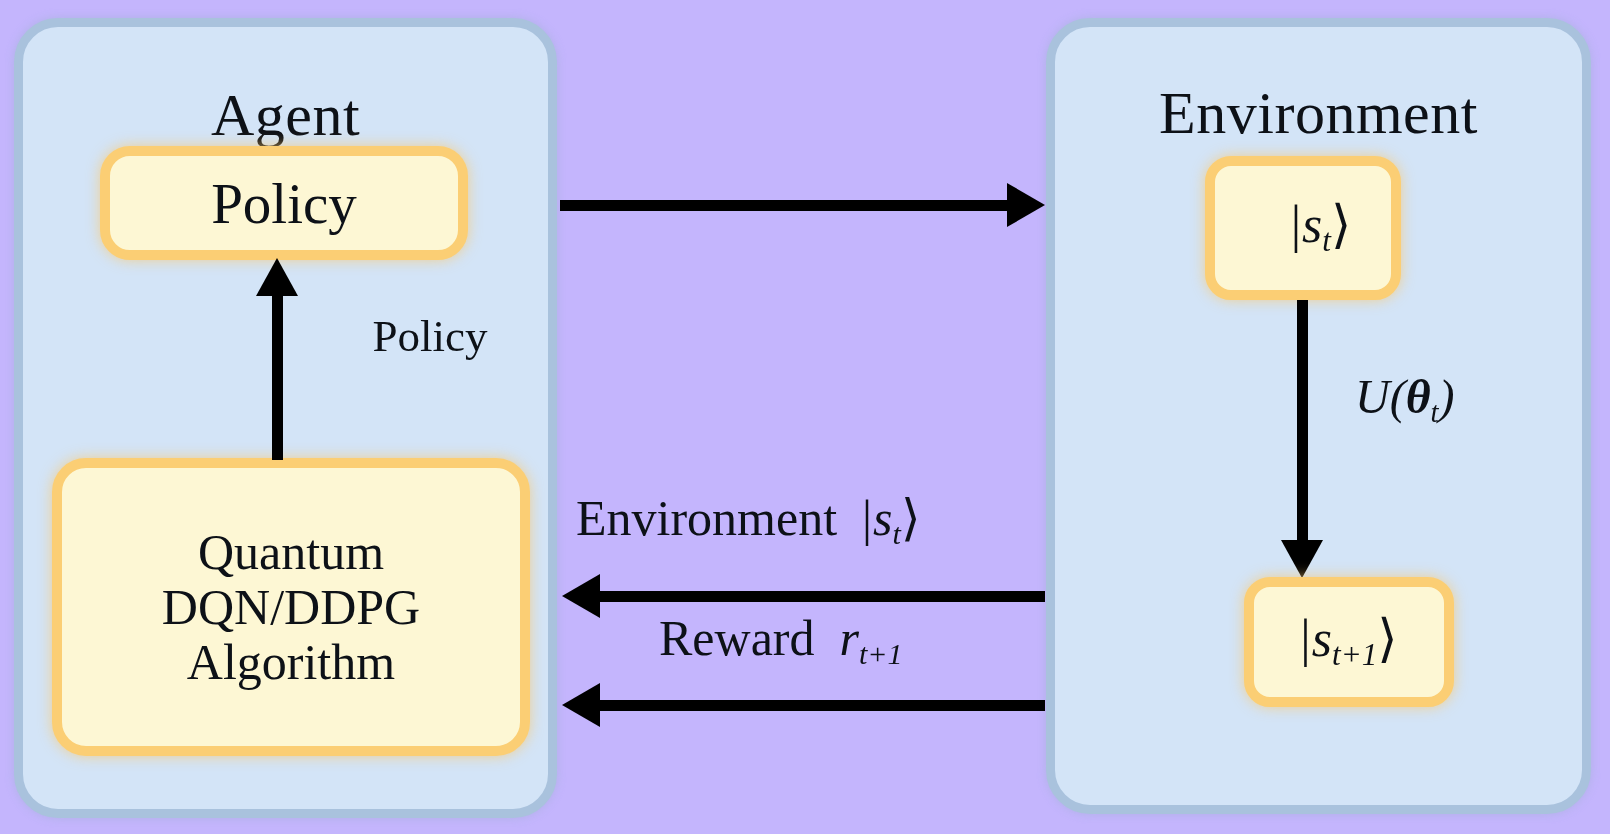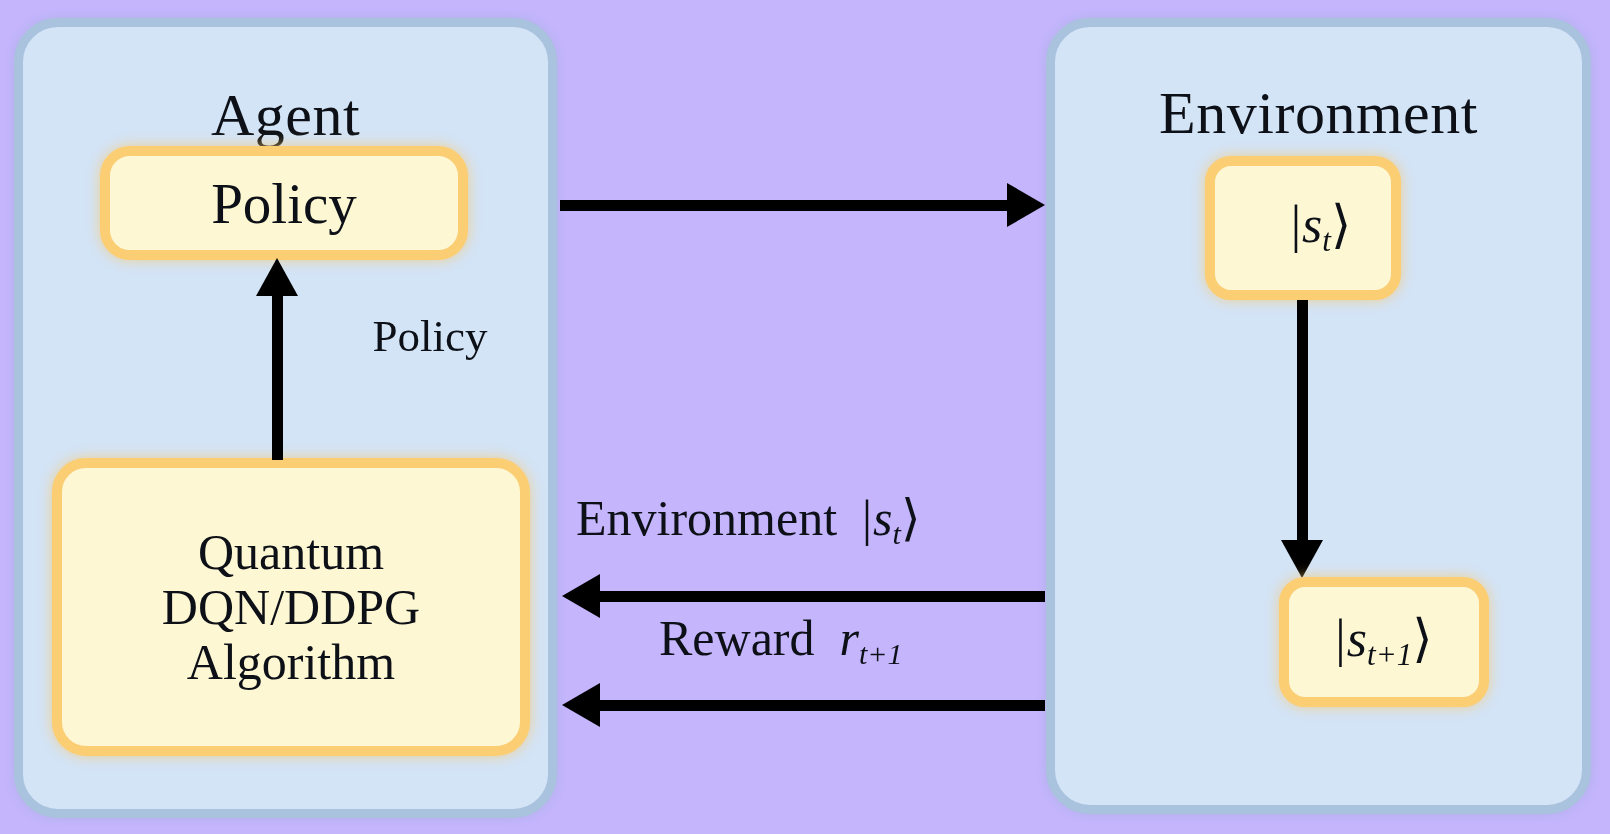--- a/index.html
+++ b/index.html
@@ -66,21 +66,21 @@
   }
   #algo-box .ylabel {
     font-size: 50px;
     line-height: 1.10;
   }
 
   #state-t-box {
     left: 1205px; top: 156px; width: 196px; height: 144px; padding-left: 36px;
   }
   #state-t1-box {
-    left: 1279px; top: 577px; width: 210px; height: 130px;
+    left: 1244px; top: 577px; width: 210px; height: 130px;
   }
   .ket { font-size: 52px; line-height: 1; white-space: nowrap; }
 
   
   .mi      { font-style: italic; }
   .mb      { font-style: italic; font-weight: bold; }
   .sub     { font-size: 0.60em; font-style: italic; vertical-align: -0.30em; }
   .bar     { font-style: normal; padding-right: 1px; }
   .angle   { font-style: normal; }
 
@@ -165,20 +165,21 @@
   <div class="panel" id="env-panel">
     <div class="panel-title" id="env-title">Environment</div>
   </div>
 
   <div class="ybox" id="state-t-box">
     <span class="ket"><span class="bar">|</span><span class="mi">s</span><span class="sub">t</span><span class="angle">⟩</span></span>
   </div>
 
   <div class="v-arrow" style="left:1297px; top:300px; height:243px;"></div>
   <div class="arrowhead ah-down" style="left:1281px; top:540px;"></div>
+  <div class="arrow-label" id="unitary-label"><span class="mi">U</span><span class="mi">(</span><span class="mb">θ</span><span class="sub">t</span><span class="mi">)</span></div>
 
   <div class="ybox" id="state-t1-box">
     <span class="ket"><span class="bar">|</span><span class="mi">s</span><span class="sub">t+1</span><span class="angle">⟩</span></span>
   </div>
 
   <div class="h-arrow" style="left:560px; top:200px; width:450px;"></div>
   <div class="arrowhead ah-right" style="left:1007px; top:183px;"></div>
 
   <div class="h-arrow" style="left:600px; top:591px; width:445px;"></div>
   <div class="arrowhead ah-left" style="left:562px; top:574px;"></div>

